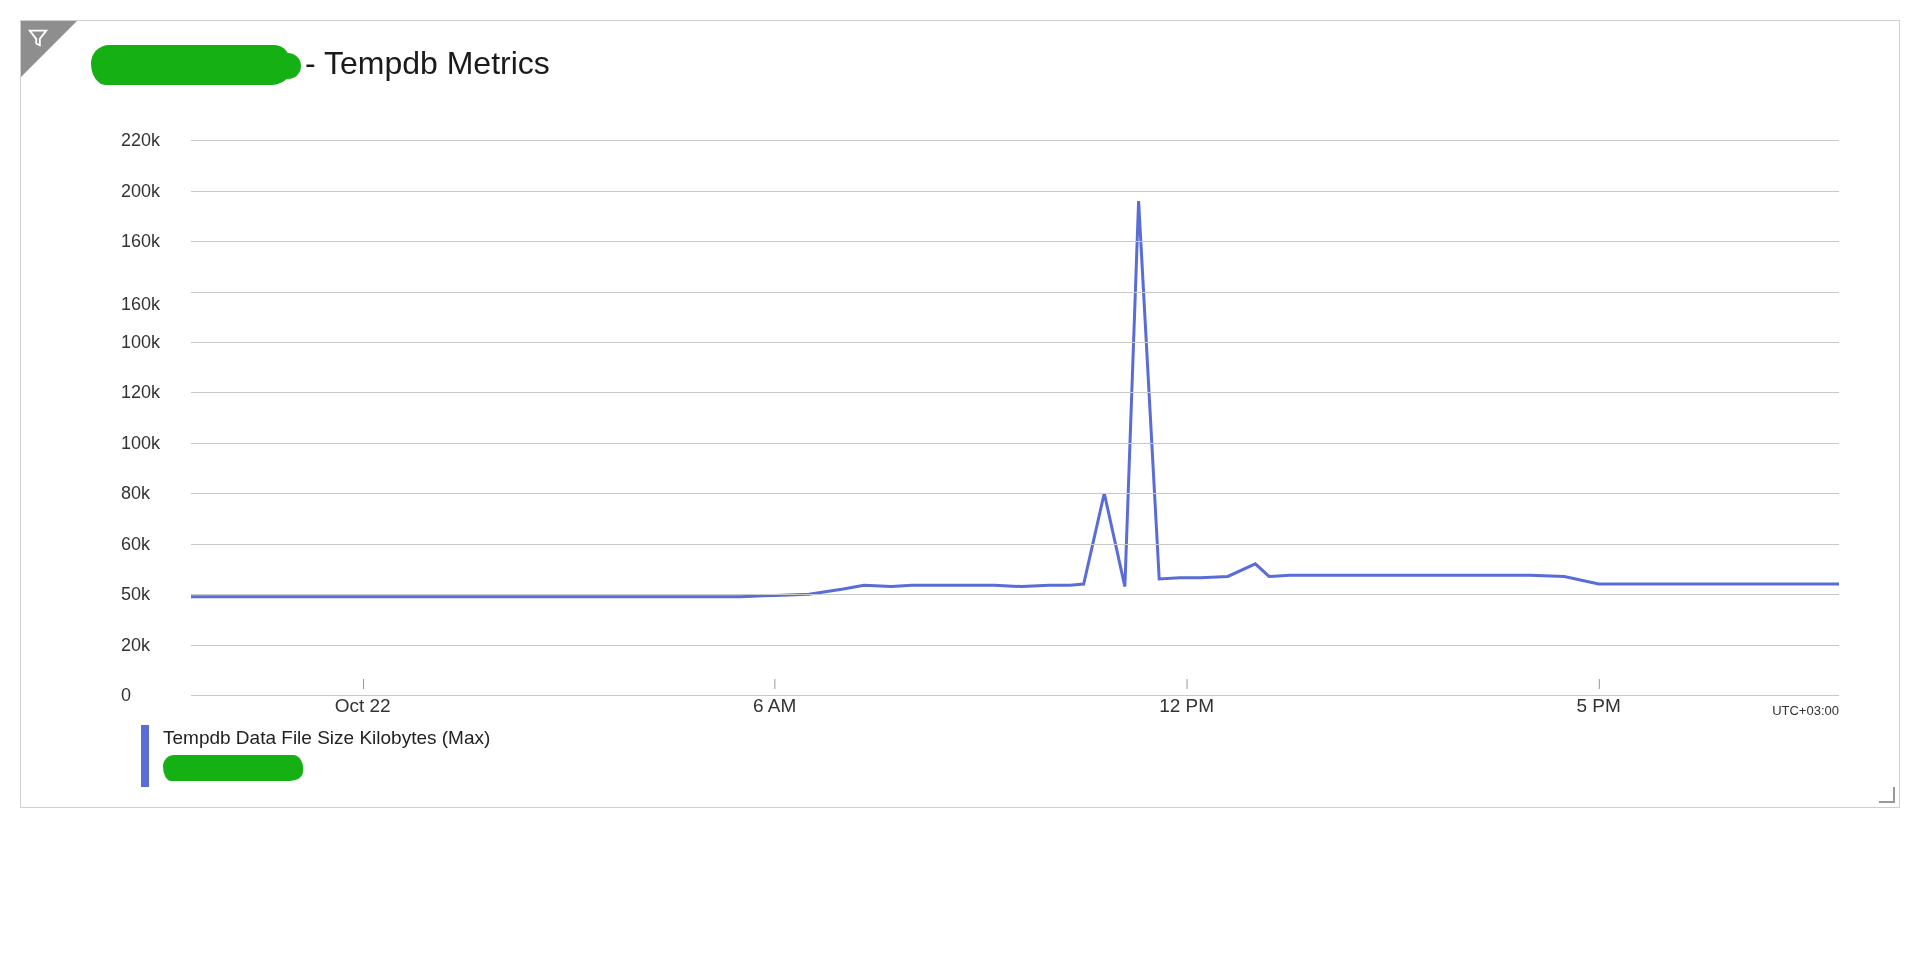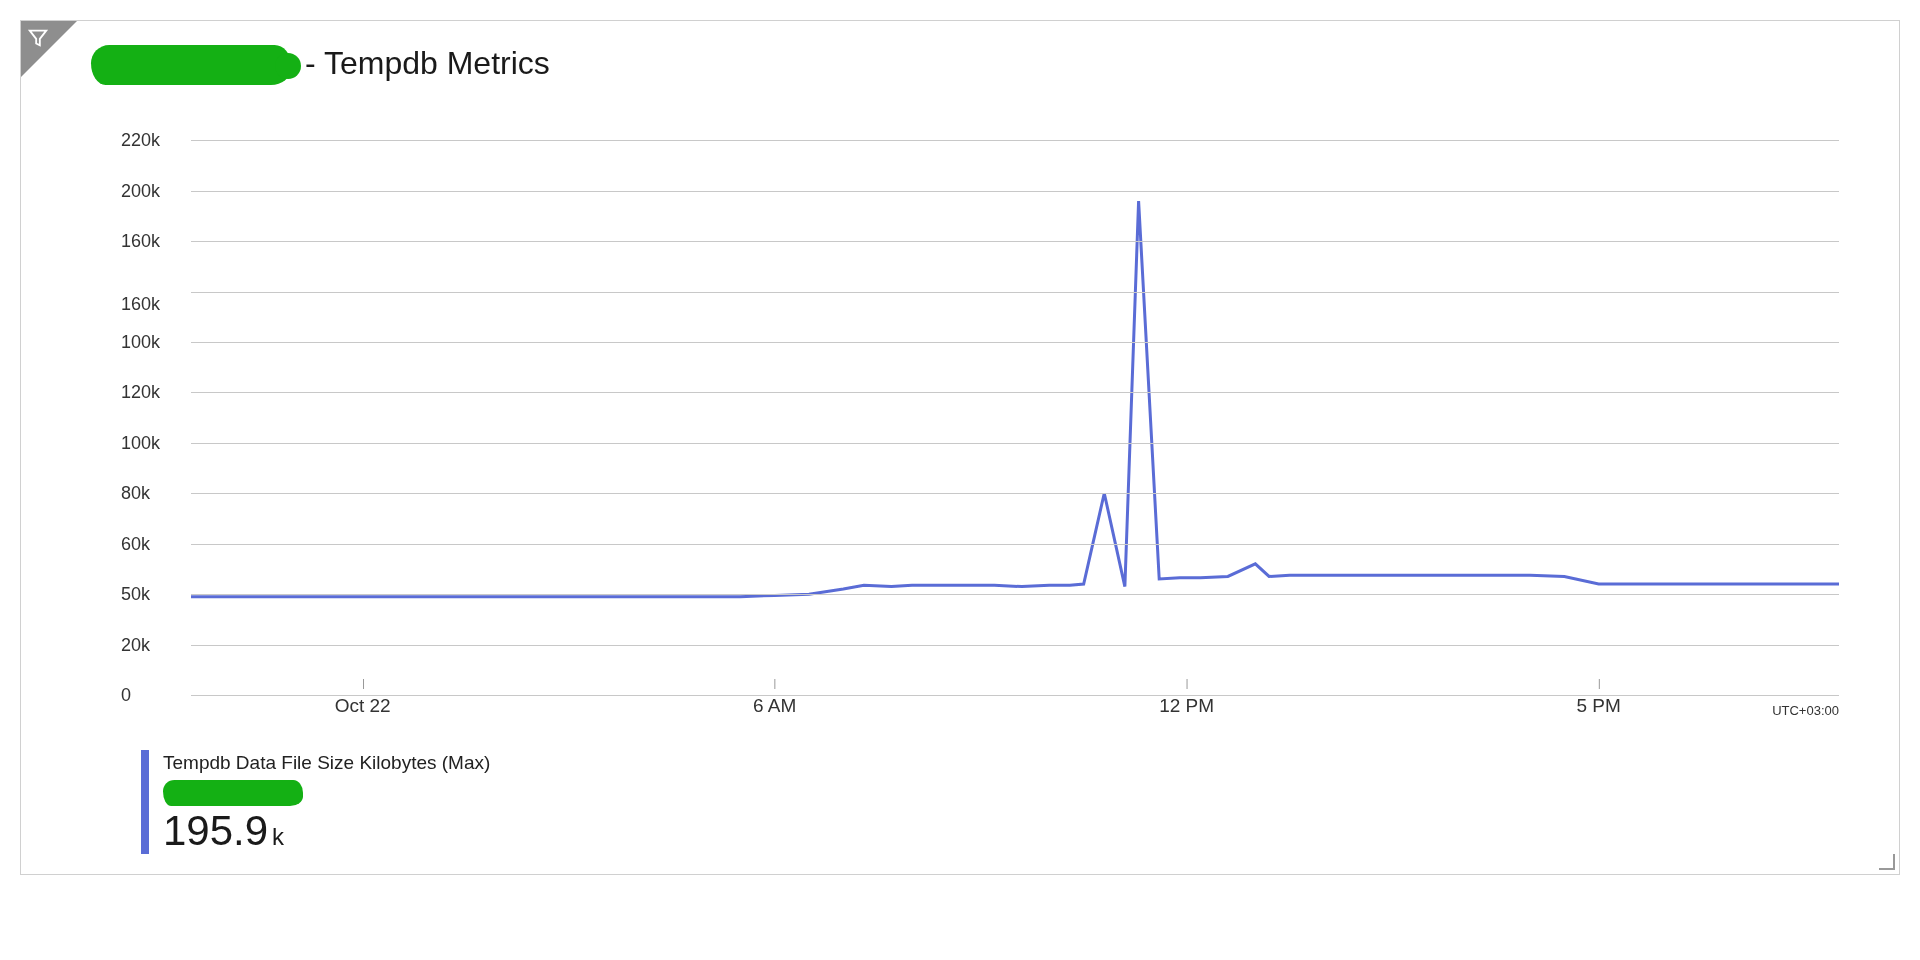--- a/index.html
+++ b/index.html
@@ -111,21 +111,20 @@
   .line-path {
     fill: none;
     stroke: #5a6cd6;
     stroke-width: 3;
   }
   .legend {
     padding: 30px 0 0 120px;
     display: flex;
     align-items: flex-start;
     gap: 14px;
-    margin-top: 25px;
   }
   .legend-bar {
     width: 8px;
     align-self: stretch;
     background: #5a6cd6;
   }
   .legend-text { padding: 2px 0; }
   .legend-title {
     font-size: 19px;
     color: #222;
@@ -214,20 +213,17 @@
         <div class="grid-line" style="top: 25.2174px;"></div>
         <div class="y-label" style="top: 25.2174px;">220k</div>
       </div>
   </div>
 
   <div class="legend">
     <div class="legend-bar"></div>
     <div class="legend-text">
       <div class="legend-title">Tempdb Data File Size Kilobytes (Max)</div>
       <div class="redact2"></div>
-      <div class="legend-value">
-        <span>195.9</span><span class="unit">k</span>
-      </div>
     </div>
   </div>
 
   <div class="resize-handle"></div>
 </div>
 
 </body></html>

